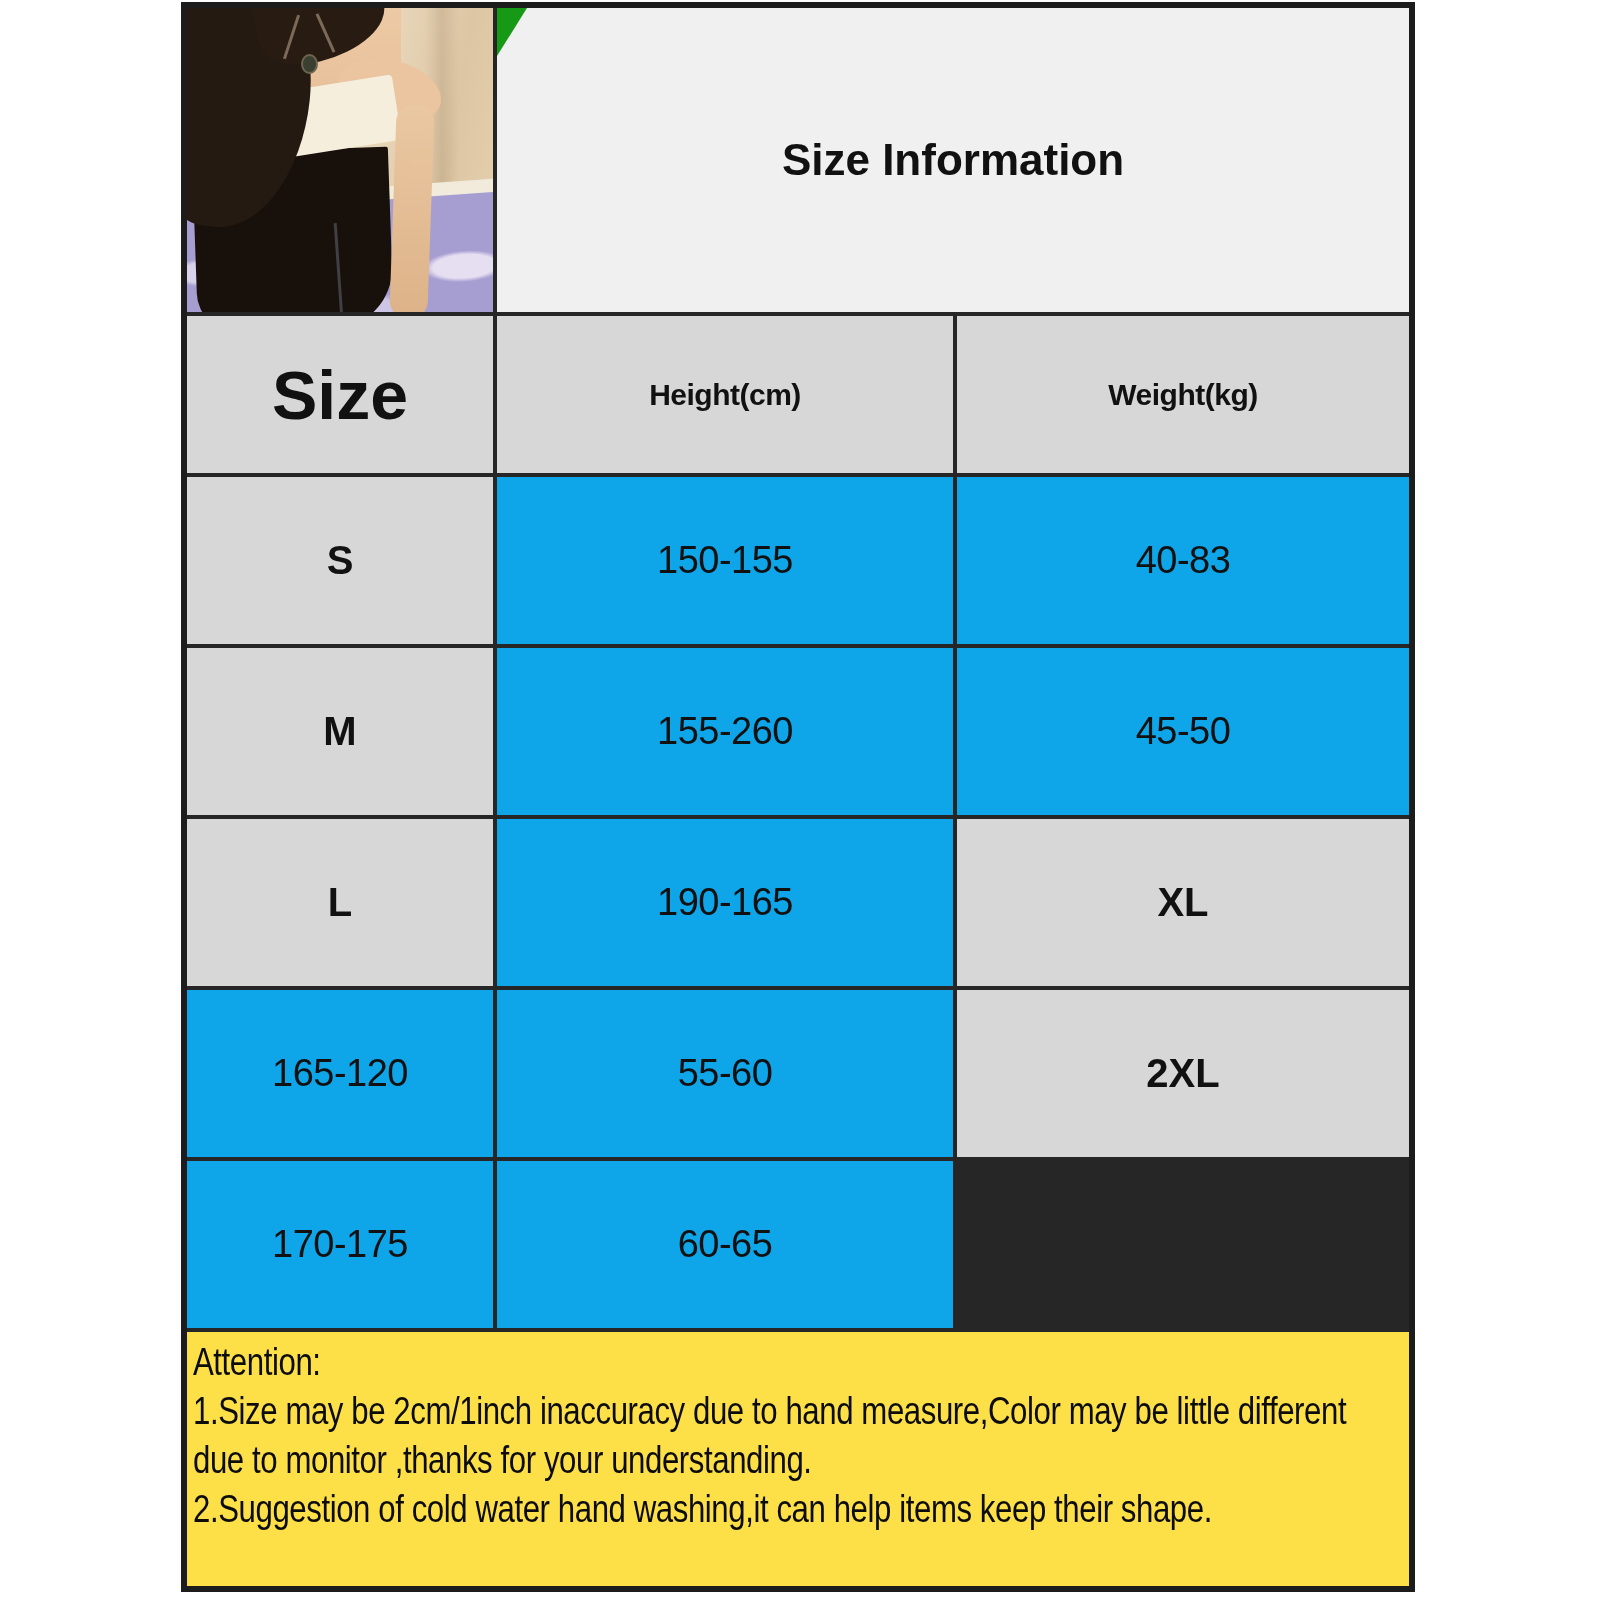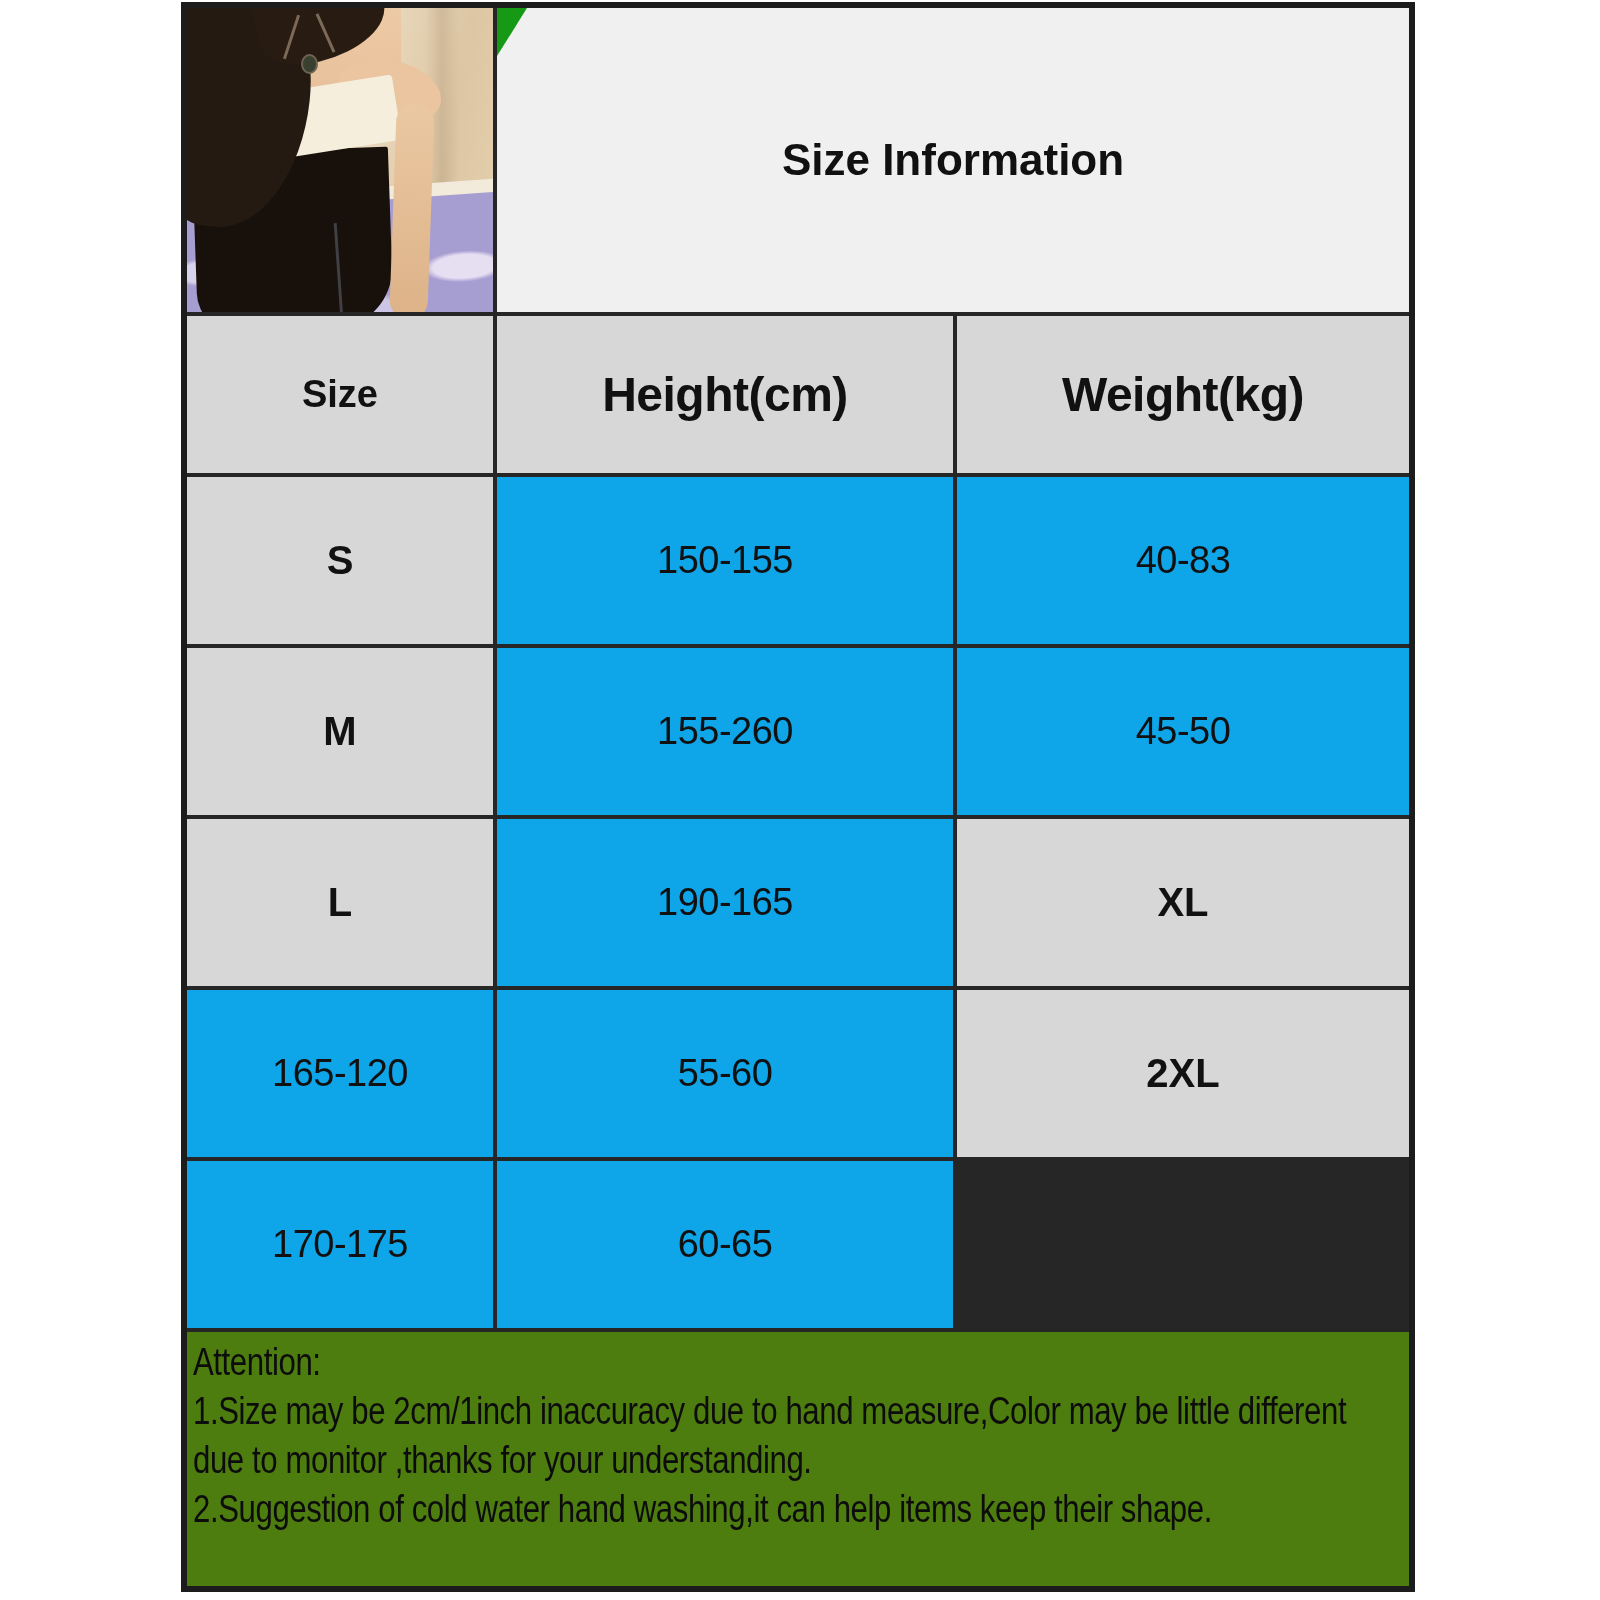--- a/index.html
+++ b/index.html
@@ -14,27 +14,27 @@
     grid-template-rows:304px 157px 167px 167px 167px 167px 167px 1fr;
     gap:4px;
   }
   .cell{display:flex;align-items:center;justify-content:center;box-sizing:border-box;}
   .bg-light{background:#0ea5e9;}
   .bg-gray{background:#d7d7d7;}
 
   .title-cell{grid-column:2/4;background:#f0f0f0;position:relative;}
   .title-text{font-size:44px;font-weight:bold;letter-spacing:0px;}
 
-  .size-head{font-size:38px;font-weight:bold;}
-  .col-head{font-size:48px;font-weight:bold;letter-spacing:-0.5px;}
+  .size-head{font-size:68px;font-weight:bold;}
+  .col-head{font-size:30px;font-weight:bold;letter-spacing:-0.5px;}
   .size-val{font-size:40px;font-weight:bold;}
   .num-val{font-size:38px;font-weight:400;letter-spacing:-0.5px;}
 
   
-  .attention-cell{grid-column:1/4;background:#4d7c0f;display:block;padding:6px 0 0 6px;overflow:hidden;}
+  .attention-cell{grid-column:1/4;background:#fde047;display:block;padding:6px 0 0 6px;overflow:hidden;}
   .attn-inner{width:1476px;transform:scaleX(0.82);transform-origin:0 0;
               font-size:38px;line-height:49px;letter-spacing:-0.5px;color:#0c0c0c;}
 
   
   .flag{position:absolute;left:310px;top:0;width:30px;height:48px;}
 
   
   .photo-cell{position:relative;overflow:hidden;
     background:linear-gradient(100deg,#ebdbc0 0%,#ead9be 55%,#dcc6a3 80%,#e6d1b0 100%);}
   .photo-cell *{position:absolute;}

